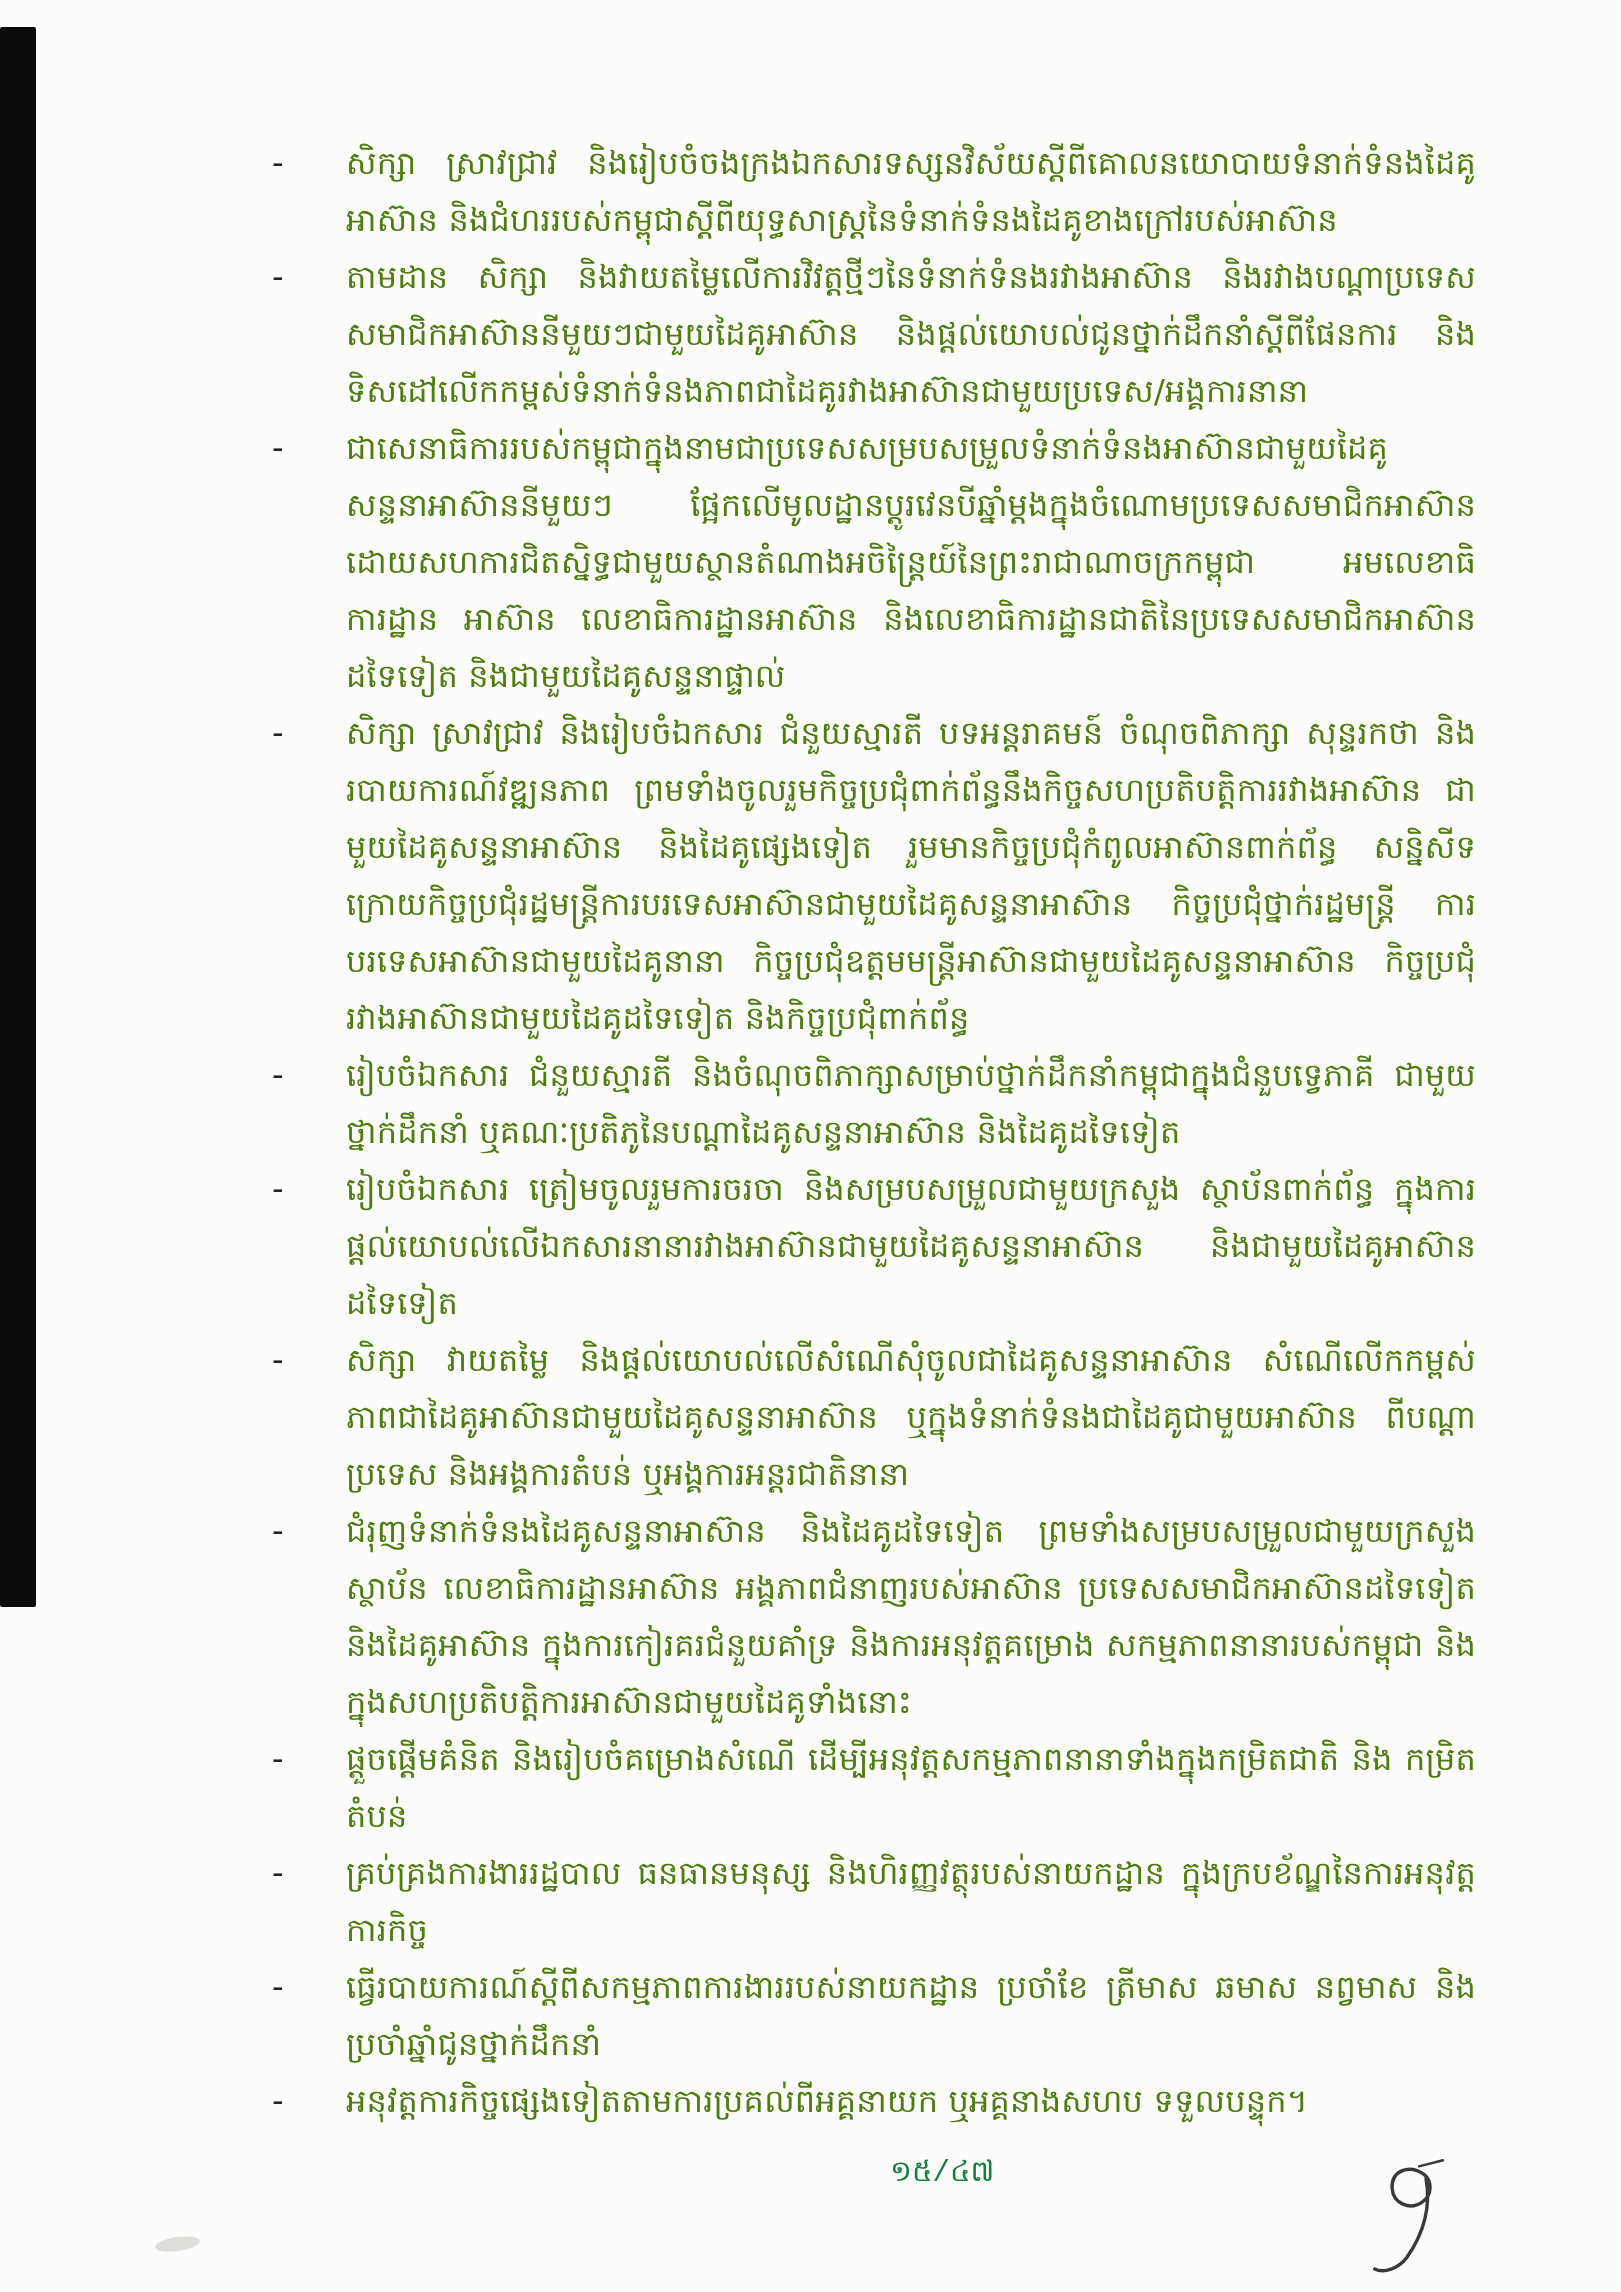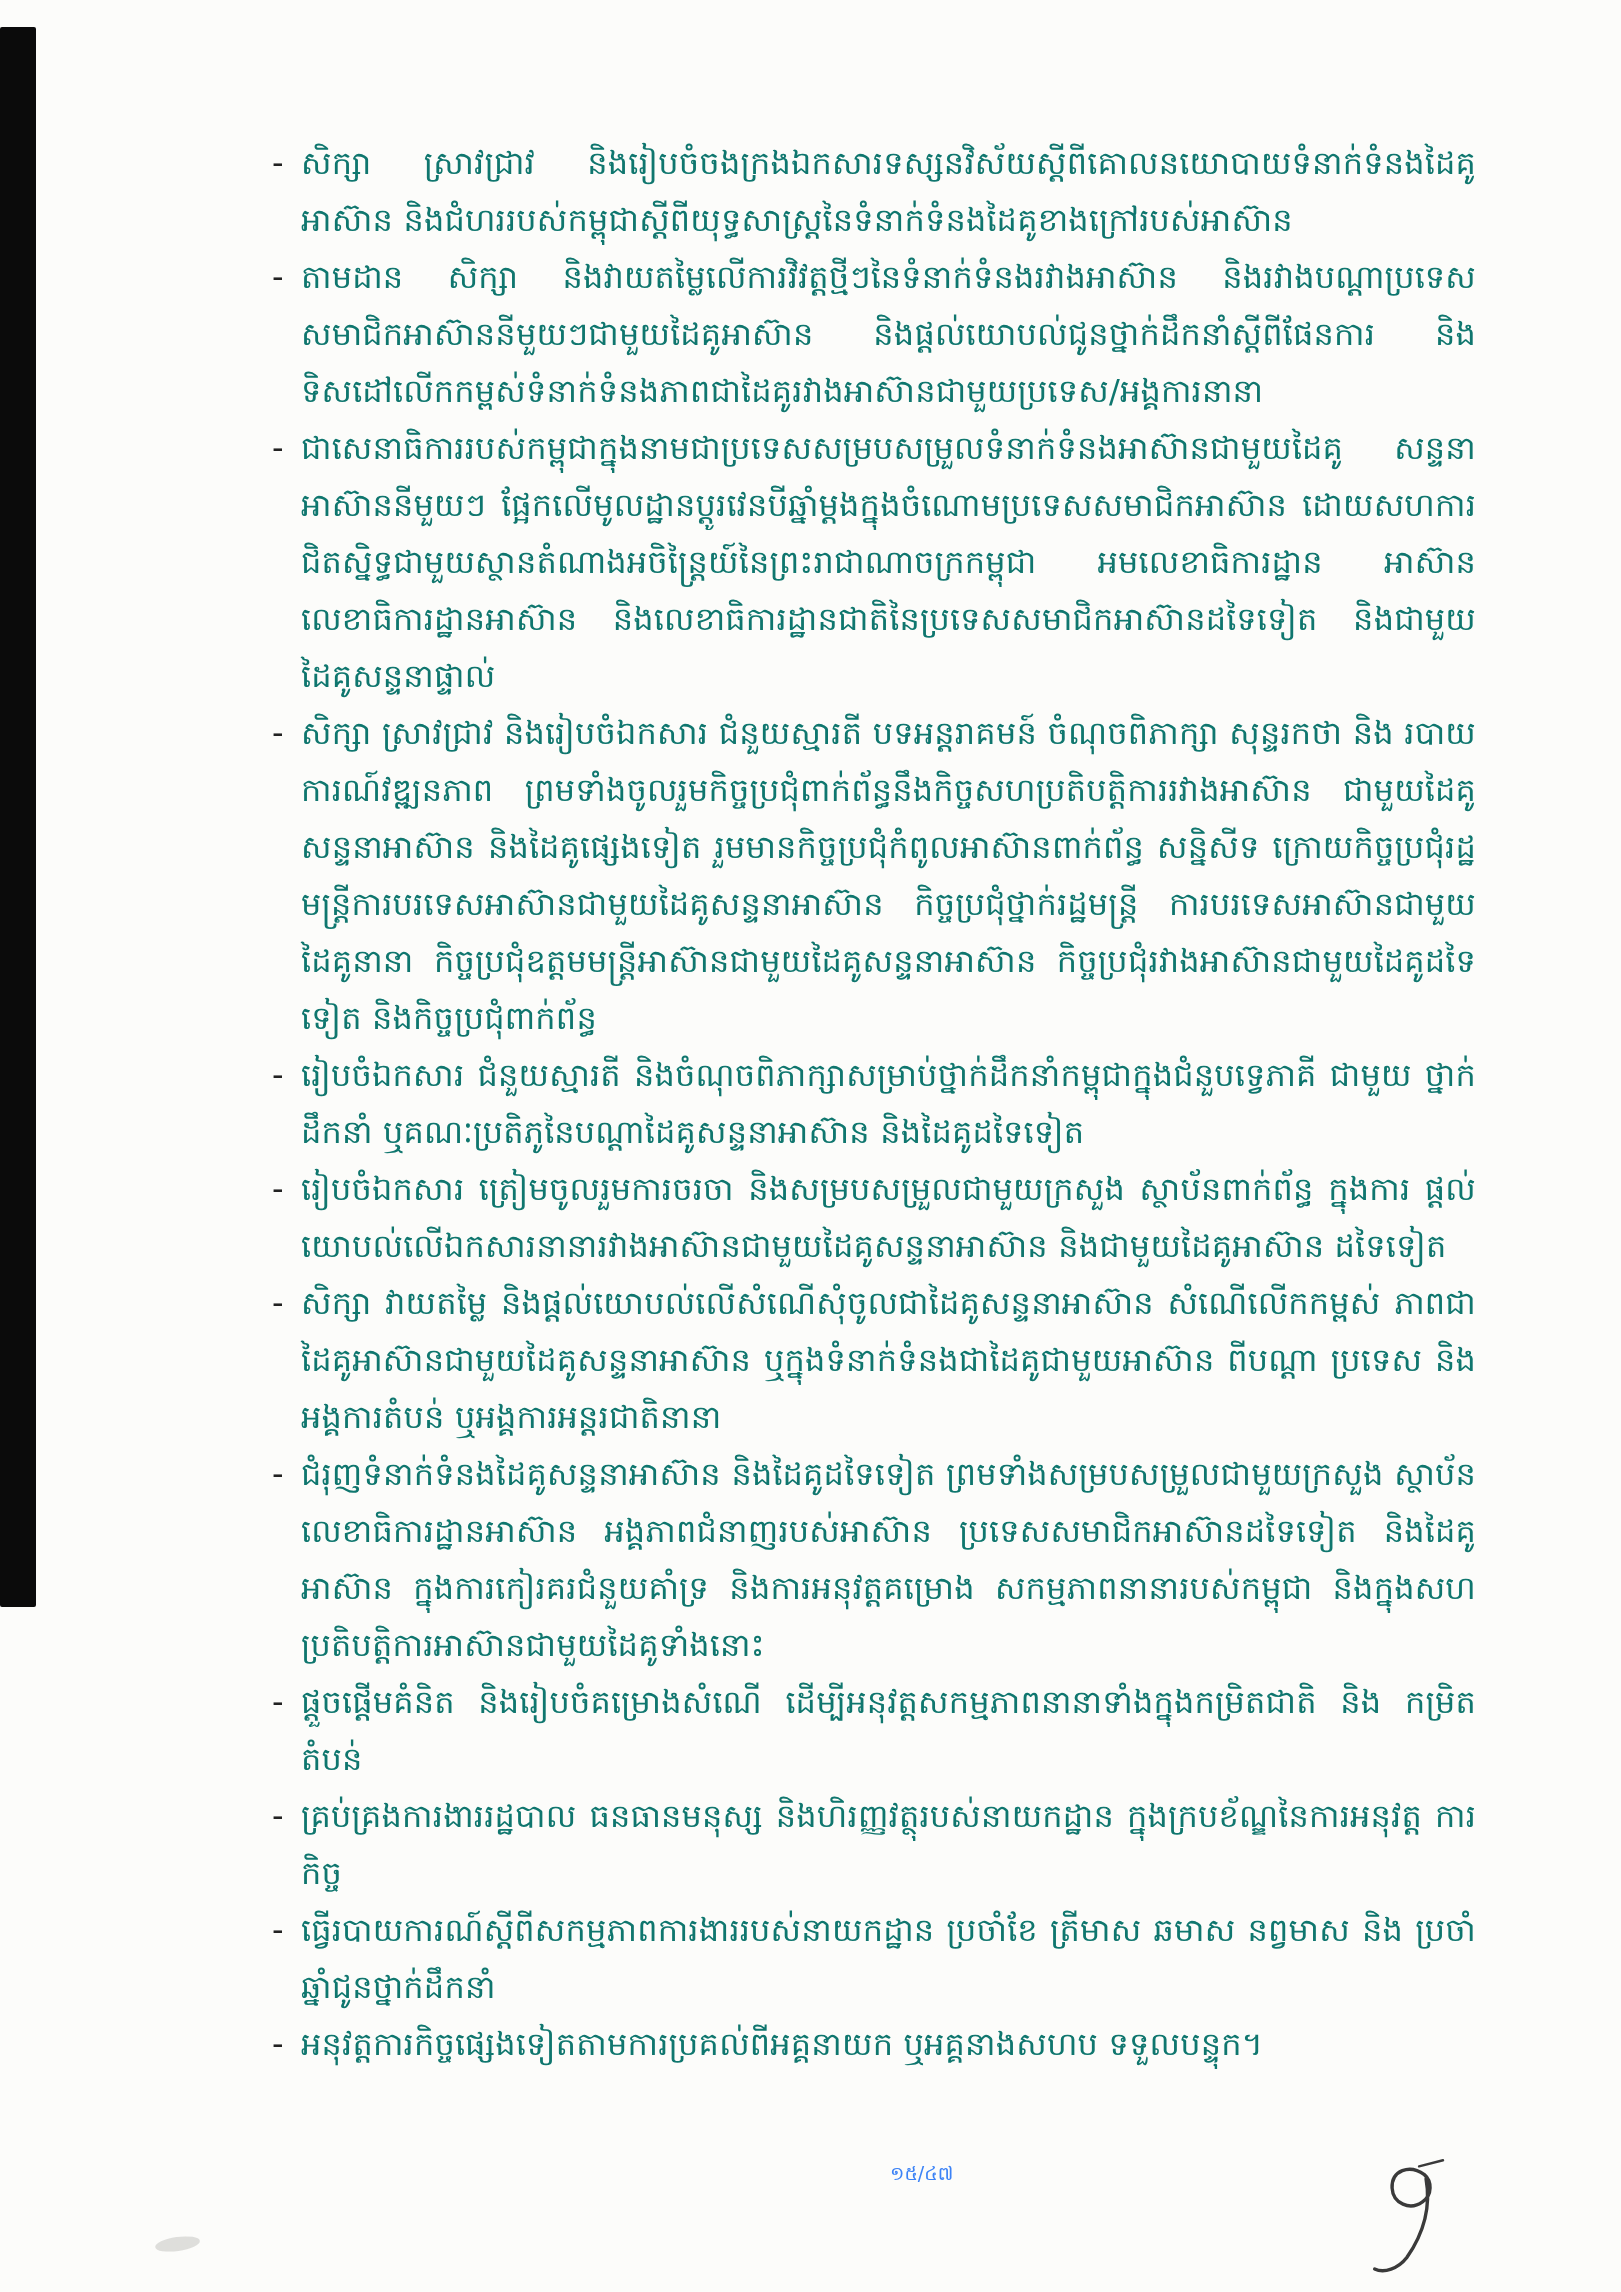--- a/index.html
+++ b/index.html
@@ -34,25 +34,26 @@
     line-height:57px;
     letter-spacing:0.2px;
   }
   li.bullet .dash{
     flex:0 0 29px;
     color:#222;
   }
   li.bullet .text{
     flex:1;
     text-align:justify;
-    color:#0f766e;
+    color:#4d7c0f;
+    margin-left:45px;
   }
   .page-number{
     position:absolute;left:890px;top:2154px;
-    font-size:19px;line-height:39px;color:#3b82f6;
+    font-size:29px;line-height:39px;color:#15803d;font-family:Liberation Mono, monospace;
   }
   .handwritten{
     position:absolute;left:1345px;top:2156px;width:127px;height:127px;
     transform:rotate(4deg);
   }
 </style>
 </head>
 <body>
 
 <div class="page">

